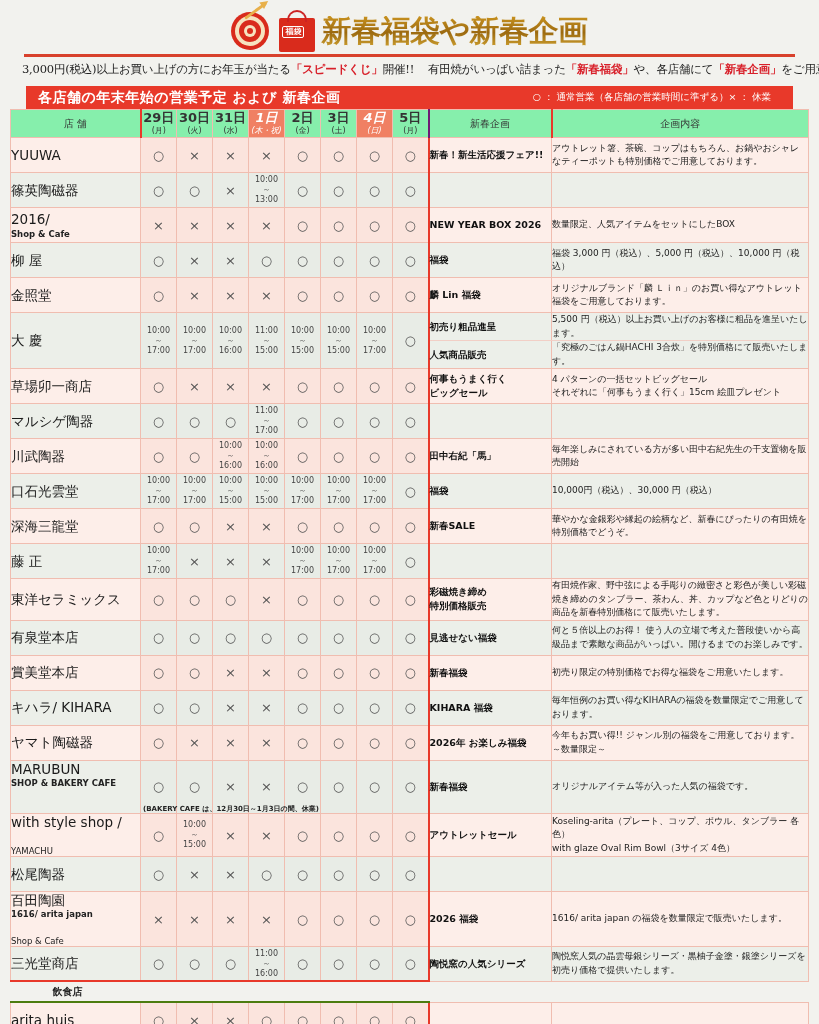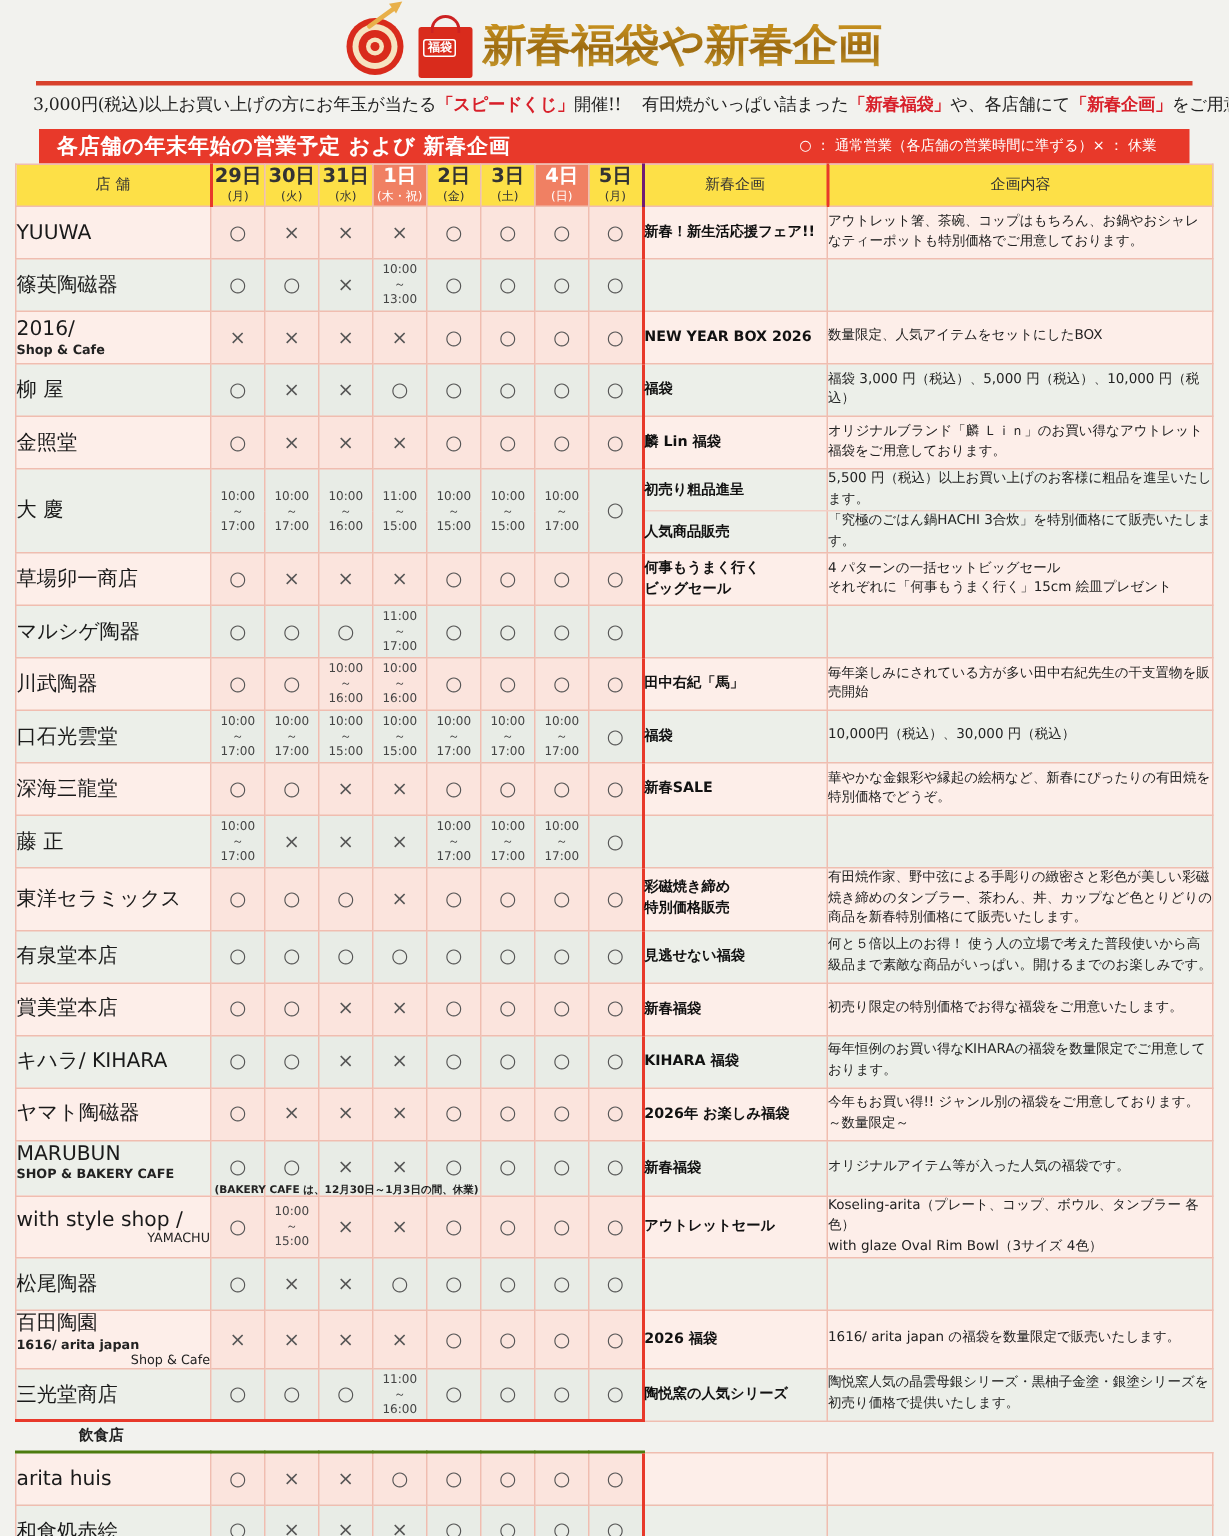--- a/index.html
+++ b/index.html
@@ -140,50 +140,50 @@
     padding: 0;
     vertical-align: middle;
   }
   
   .col-shop  { width: 130px; }
   .col-day   { width: 36px; }
   .col-plan  { width: 123px; }
   .col-desc  { width: auto; }
 
   thead th {
-    background: #fde047;
+    background: #86efac;
     font-size: 10px;
     font-weight: normal;
     color: #333;
     height: 28px;
     text-align: center;
     line-height: 1.15;
     border-bottom: 2px solid #e8392a;
     border-top: 2px solid #e8392a;
   }
-  thead th.holiday { background: #f08063; color: #fff; }
+  thead th.holiday { background: #f08063; color: #fff; font-style: italic; }
   thead th .dnum { font-size: 13px; font-weight: bold; display:block; }
   thead th .dwk  { font-size: 8px; display:block; }
 
   tbody tr.alt td { background: #fdeee9; }
   tbody tr td { background: #ecefe9; }
   tbody tr.alt td.daycell { background: #fbe4dd; }
   tbody tr td.daycell { background: #e8ece6; }
 
   td.shop {
     padding: 4px 6px 4px 14px;
     font-size: 13.5px;
     color: #1a1a1a;
     line-height: 1.2;
     border-right: 2px solid #e8392a;
   }
   td.shop .sub {
     display: block; font-size: 8.5px; font-weight: bold; margin-top: 1px; color:#222;
   }
-  td.shop .sub2 { display:block; font-size:8.5px; margin-top:0px; color:#222;text-align:right;}
+  td.shop .sub2 { display:block; font-size:8.5px; margin-top:16px; color:#222;}
 
   td.daycell {
     text-align: center;
     font-size: 13px;
     color: #555;
     height: 35px;
   }
   td.daycell.lastday { border-right: 2px solid #e8392a; }
   td.daycell .hours {
     font-size: 8px; line-height: 1.25; color: #444; display:block;

